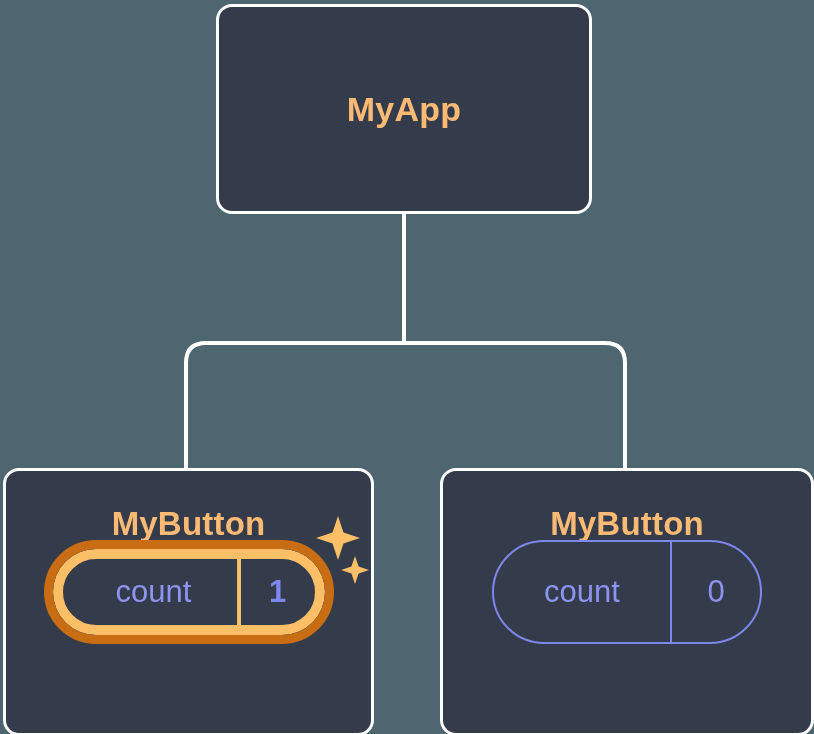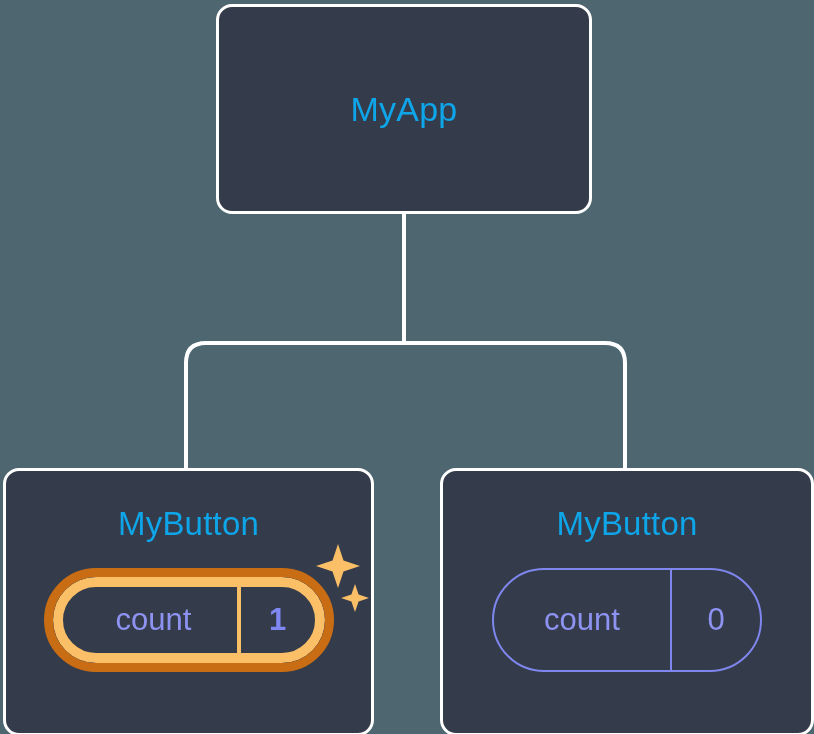--- a/index.html
+++ b/index.html
@@ -60,36 +60,35 @@
 
   .node-child-right {
     left: 440px;
     top: 468px;
     width: 374px;
     height: 268px;
     padding-top: 36px;
   }
 
   .node-title {
-    color: #0ea5e9;
+    color: #fdba74;
     font-size: 33px;
-    font-weight: 400;
+    font-weight: 700;
     letter-spacing: 0.2px;
     line-height: 1;
     white-space: nowrap;
   }
 
   .node-root .node-title {
     font-size: 34px;
   }
 
   
   .pill-wrap {
     position: relative;
-    margin-top: 28px;
     display: flex;
     align-items: center;
     justify-content: center;
   }
 
   .pill {
     box-sizing: border-box;
     display: flex;
     align-items: stretch;
     height: 104px;

